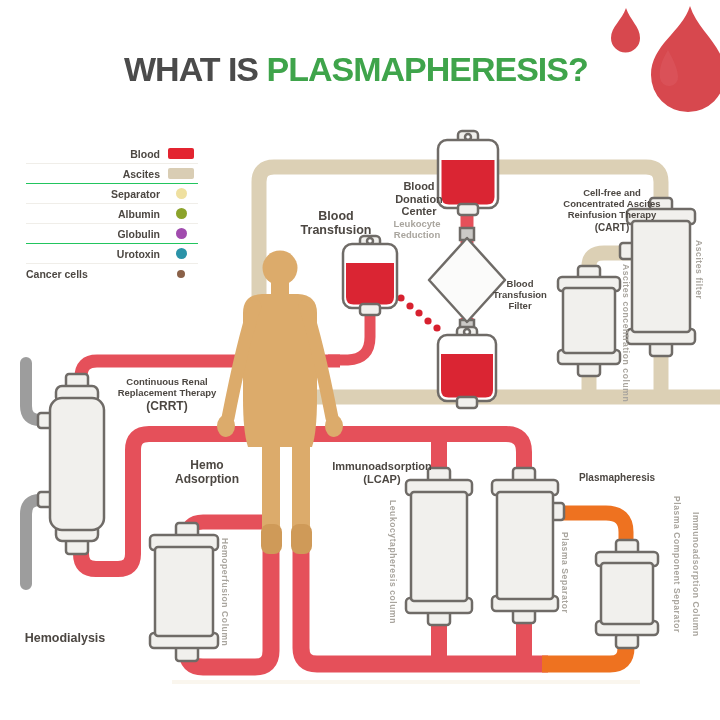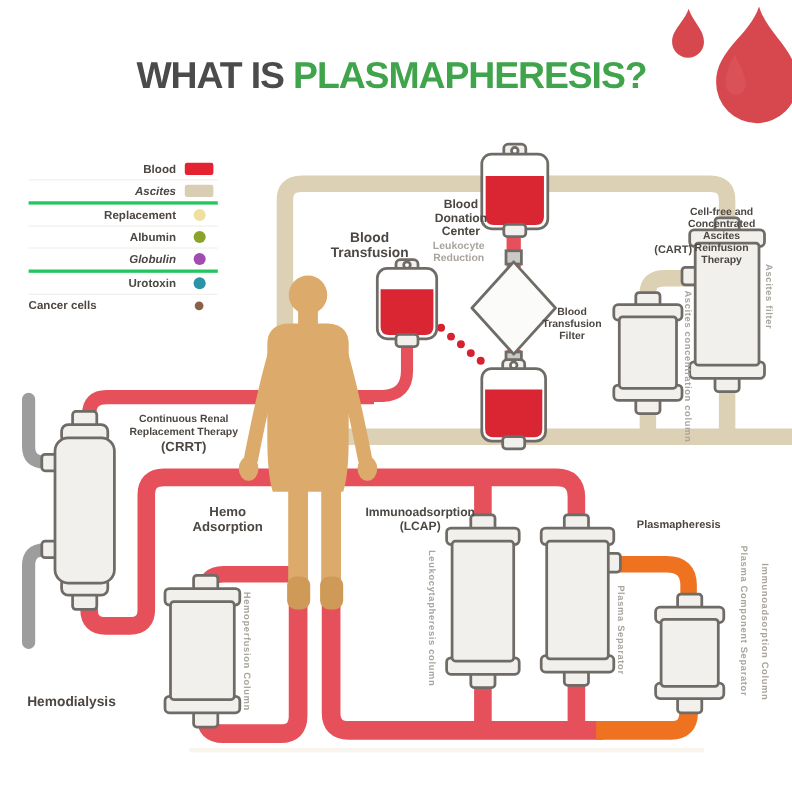--- a/index.html
+++ b/index.html
@@ -8,21 +8,21 @@
   #art { position:absolute; left:0; top:0; }
 
   
   .title { position:absolute; left:84px; top:50px; font-size:34px; font-weight:800; letter-spacing:-1px; white-space:nowrap;margin-left:40px; }
   .title .t-gray { color:#4b4b4b; }
   .title .t-green { color:#3fa44b; }
 
   
   .legend { position:absolute; left:26px; top:144px; width:172px; }
   .lrow { display:flex; align-items:center; justify-content:flex-end; height:19px; border-bottom:1px solid #f0eee9; }
-  .lrow.group-end { border-bottom:3px solid #22c55e;font-style:italic; }
+  .lrow.group-end { border-bottom:1px solid #22c55e; }
   .lrow:last-child { border-bottom:none;justify-content:space-between; }
   .ltxt { font-size:10.5px; font-weight:bold; color:#4c4742; white-space:nowrap; }
   .lsw { width:34px; display:flex; justify-content:center; align-items:center; margin-left:4px; }
   .sw-rect { width:26px; height:11px; border-radius:2px; }
   .sw-dot { width:11px; height:11px; border-radius:50%; }
   .sw-dot-sm { width:8px; height:8px; border-radius:50%; }
   .sw-pent { width:12px; height:12px; clip-path:polygon(50% 0%, 100% 38%, 81% 100%, 19% 100%, 0% 38%); }
 
   
   .lbl { position:absolute; transform:translateX(-50%); text-align:center; white-space:pre-line;
@@ -217,21 +217,21 @@
           <span class="sw-rect" style="background: rgb(227, 36, 48);"></span>
         </span>
     </div>
     <div class="lrow group-end">
       <span class="ltxt">Ascites</span>
       <span class="lsw">
           <span class="sw-rect" style="background: rgb(217, 205, 180);"></span>
         </span>
     </div>
     <div class="lrow">
-      <span class="ltxt">Replacement</span>
+      <span class="ltxt">Separator</span>
       <span class="lsw">
           <span class="sw-dot" style="background: rgb(239, 224, 160);"></span>
         </span>
     </div>
     <div class="lrow">
       <span class="ltxt">Albumin</span>
       <span class="lsw">
           <span class="sw-dot" style="background: rgb(140, 163, 43);"></span>
         </span>
     </div>
@@ -258,21 +258,21 @@
   <div class="lbl fs125" style="left:336px; top:209px;">Blood
 Transfusion</div>
   <div class="lbl fs11" style="left:419px; top:180px;">Blood
 Donation
 Center</div>
   <div class="lbl fs9 lbl-gray" style="left:417px; top:219px;">Leukocyte
 Reduction</div>
   <div class="lbl fs9" style="left:520px; top:279px;">Blood
 Transfusion
 Filter</div>
-  <div class="lbl fs9" style="left:612px; top:188px;margin-left:44px;">Cell-free and
+  <div class="lbl fs9" style="left:612px; top:188px;">Cell-free and
 Concentrated Ascites
 Reinfusion Therapy</div>
   <div class="lbl fs13" style="left:612px; top:222px;">(CART)</div>
   <div class="lbl fs9" style="left:167px; top:377px;">Continuous Renal
 Replacement Therapy</div>
   <div class="lbl fs12" style="left:167px; top:400px;">(CRRT)</div>
   <div class="lbl fs125" style="left:65px;  top:583px;margin-top:48px;">Hemodialysis</div>
   <div class="lbl fs12" style="left:207px; top:459px;">Hemo
 Adsorption</div>
   <div class="lbl fs11" style="left:382px; top:460px;">Immunoadsorption

